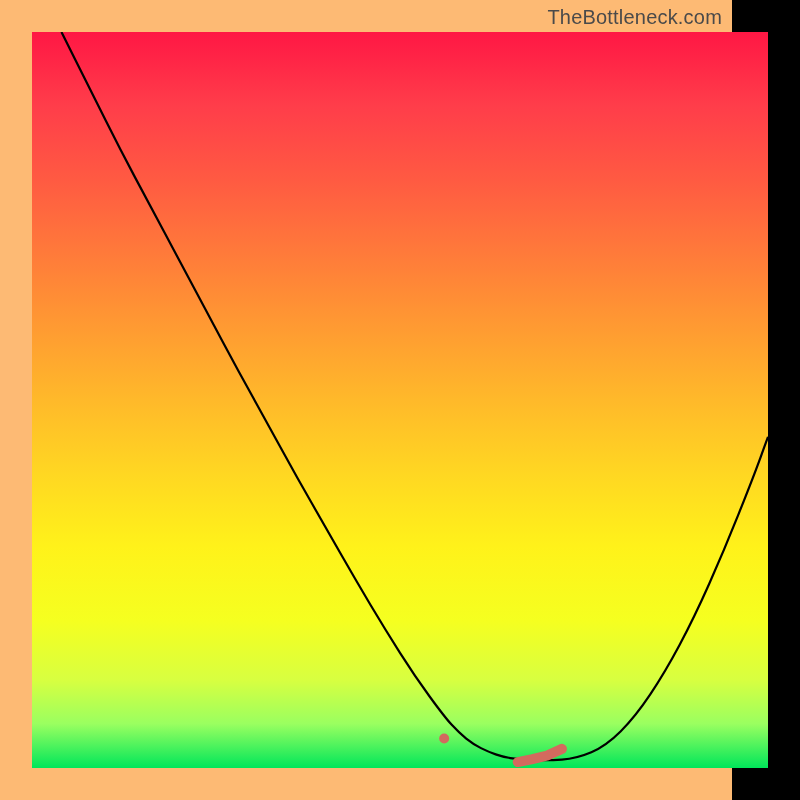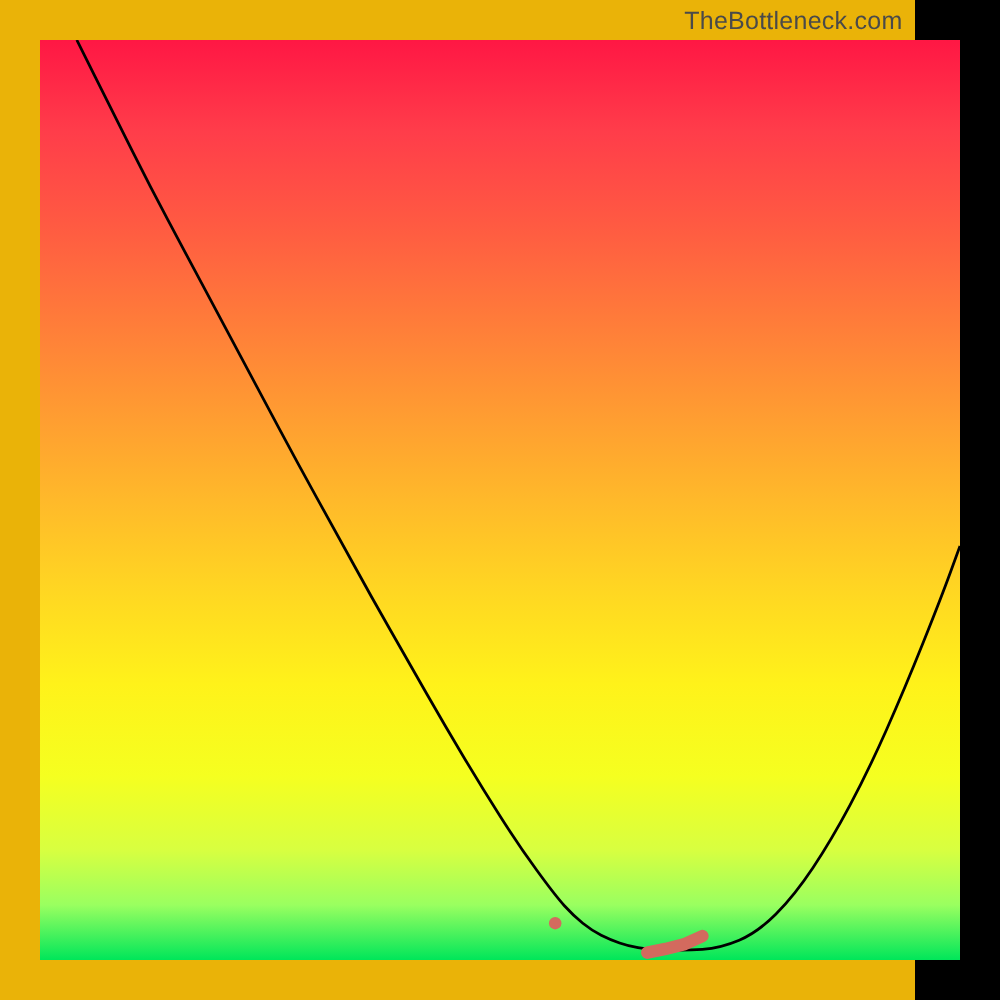--- a/index.html
+++ b/index.html
@@ -1,17 +1,17 @@
 <!DOCTYPE html>
 <html><head>
 <meta charset="utf-8">
 <style>
   * { margin: 0; padding: 0; box-sizing: border-box; }
   body { width: 800px; height: 800px; background: #000; position: relative; font-family: Arial, sans-serif; }
-  .outer { width: 732px; height: 800px; background: #eab308; position: relative; text-decoration: underline; }
+  .outer { width: 732px; height: 800px; background: #fdba74; position: relative; text-decoration: underline; }
   .plot-area {
     position: absolute;
     left: 32px;
     top: 32px;
     width: 736px;
     height: 736px;
     background: linear-gradient(to bottom,
       #ff1744 0%,
       #ff3d4a 10%,
       #ff5a42 20%,

